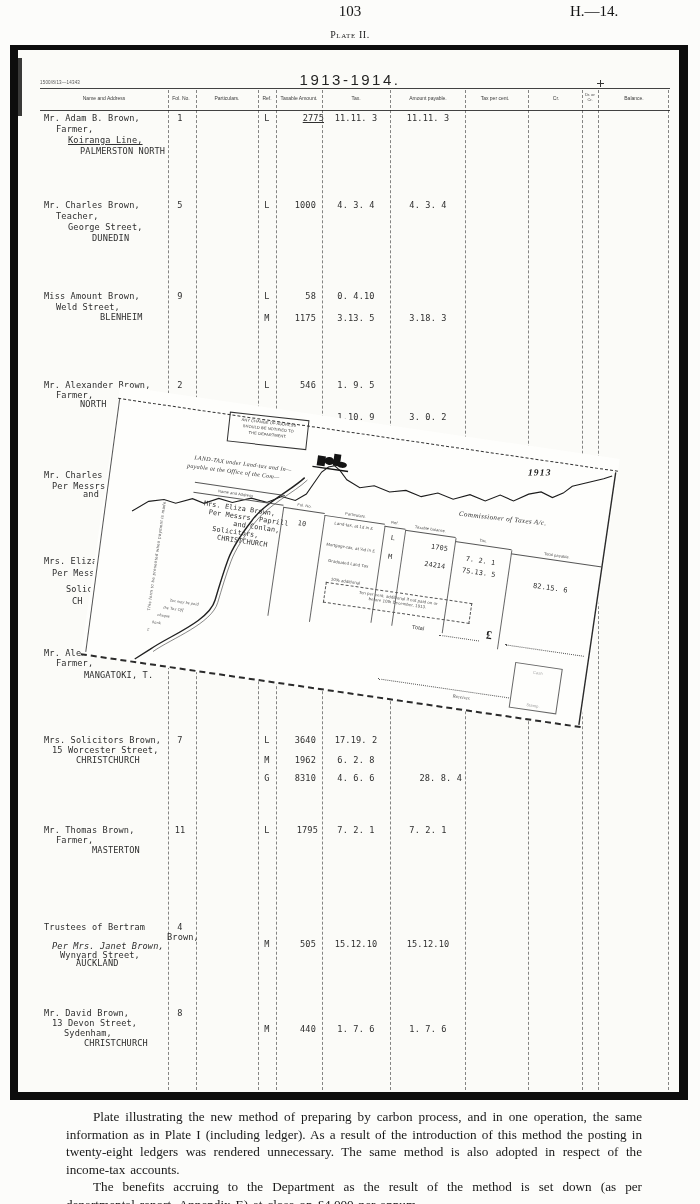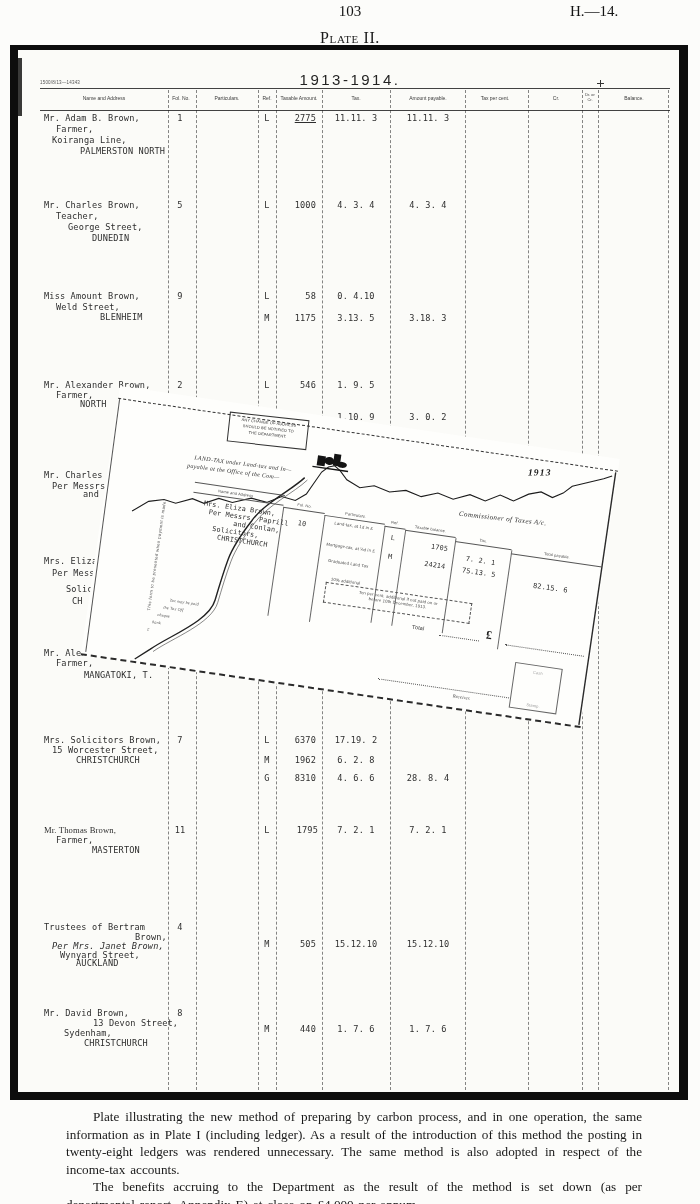--- a/index.html
+++ b/index.html
@@ -21,21 +21,21 @@
   .dotline{height:0;border-top:1px dotted #555;}
   #caption-block{left:66px;top:1108px;width:576px;font-size:13.2px;line-height:17.5px;color:#181818;word-spacing:1.6px;}
   #caption-block p{margin:0;text-align:justify;text-indent:27px;}
   .hdrlbl{position:absolute;font-family:"Liberation Sans",sans-serif;color:#3a3a3a;text-align:center;}
 </style>
 </head>
 <body>
 
 <div class="abs serif" style="left:330px;top:3px;width:40px;font-size:15px;text-align:center;color:#141414;">103</div>
 <div class="abs serif" style="left:570px;top:3px;width:80px;font-size:15px;color:#141414;">H.—14.</div>
-<div class="abs serif" style="left:300px;top:29px;width:100px;font-size:16px;text-align:center;font-variant:small-caps;letter-spacing:.6px;color:#1a1a1a;">Plate II.</div>
+<div class="abs serif" style="left:300px;top:29px;width:100px;font-size:10px;text-align:center;font-variant:small-caps;letter-spacing:.6px;color:#1a1a1a;">Plate II.</div>
 
 <div class="abs" id="plate-frame"></div>
 <div class="abs" style="left:18px;top:58px;width:4px;height:58px;background:#161616;opacity:.85;"></div>
 <div class="abs" style="left:597px;top:83px;width:7px;height:1px;background:#333;"></div>
 <div class="abs" style="left:600px;top:80px;width:1px;height:7px;background:#333;"></div>
 
 <div class="abs" style="left:160px;top:71px;width:380px;text-align:center;font-family:'Liberation Sans',sans-serif;font-size:15px;letter-spacing:2.5px;color:#242424;">1913-1914.</div>
 <div class="abs print" style="left:40px;top:80px;font-size:4.5px;color:#555;">1500/8/13—14343</div>
 
 <div class="abs hline" style="left:40px;top:88px;width:630px;"></div>
@@ -62,25 +62,25 @@
     <div class="abs vline" style="left: 465px; top: 90px; height: 1000px;"></div>
     <div class="abs vline" style="left: 528px; top: 90px; height: 1000px;"></div>
     <div class="abs vline" style="left: 582px; top: 90px; height: 1000px;"></div>
     <div class="abs vline" style="left: 598px; top: 90px; height: 1000px;"></div>
     <div class="abs vline" style="left: 668px; top: 90px; height: 1000px;"></div>
   </div>
 <div id="ledger-rows">
     <div>
       <div class="abs mono" style="left: 44px; top: 113px;">Mr. Adam B. Brown,</div>
       <div class="abs mono" style="left: 56px; top: 124px;">Farmer,</div>
-      <div class="abs mono" style="left: 52px; top: 135px;">Koiranga Line,</div>
+      <div class="abs mono" style="left: 68px; top: 135px; text-decoration: underline;">Koiranga Line,</div>
       <div class="abs mono" style="left: 80px; top: 146px;">PALMERSTON NORTH</div>
       <div class="abs mono ctr" style="left: 165px; top: 113px; width: 30px;">1</div>
       <div class="abs mono ctr" style="left: 260px; top: 113px; width: 14px;">L</div>
-      <div class="abs mono rt" style="left: 272px; top: 113px; width: 44px; text-decoration: underline;">2775</div>
+      <div class="abs mono rt" style="left: 280px; top: 113px; width: 44px; text-decoration: underline;">2775</div>
       <div class="abs mono ctr" style="left: 324px; top: 113px; width: 64px;">11.11. 3</div>
       <div class="abs mono ctr" style="left: 394px; top: 113px; width: 68px;">11.11. 3</div>
     </div>
     <div>
       <div class="abs mono" style="left: 44px; top: 200px;">Mr. Charles Brown,</div>
       <div class="abs mono" style="left: 56px; top: 211px;">Teacher,</div>
       <div class="abs mono" style="left: 68px; top: 222px;">George Street,</div>
       <div class="abs mono" style="left: 92px; top: 233px;">DUNEDIN</div>
       <div class="abs mono ctr" style="left: 165px; top: 200px; width: 30px;">5</div>
       <div class="abs mono ctr" style="left: 260px; top: 200px; width: 14px;">L</div>
@@ -127,55 +127,55 @@
       <div class="abs mono" style="left: 44px; top: 648px;">Mr. Alex</div>
       <div class="abs mono" style="left: 56px; top: 658px;">Farmer,</div>
       <div class="abs mono" style="left: 84px; top: 670px;">MANGATOKI, T.</div>
     </div>
     <div>
       <div class="abs mono" style="left: 44px; top: 735px;">Mrs. Solicitors Brown,</div>
       <div class="abs mono" style="left: 52px; top: 745px;">15 Worcester Street,</div>
       <div class="abs mono" style="left: 76px; top: 755px;">CHRISTCHURCH</div>
       <div class="abs mono ctr" style="left: 165px; top: 735px; width: 30px;">7</div>
       <div class="abs mono ctr" style="left: 260px; top: 735px; width: 14px;">L</div>
-      <div class="abs mono rt" style="left: 272px; top: 735px; width: 44px;">6370</div>
+      <div class="abs mono rt" style="left: 272px; top: 735px; width: 44px;">3640</div>
       <div class="abs mono ctr" style="left: 324px; top: 735px; width: 64px;">17.19. 2</div>
       <div class="abs mono ctr" style="left: 260px; top: 755px; width: 14px;">M</div>
       <div class="abs mono rt" style="left: 272px; top: 755px; width: 44px;">1962</div>
       <div class="abs mono ctr" style="left: 324px; top: 755px; width: 64px;">6. 2. 8</div>
       <div class="abs mono ctr" style="left: 260px; top: 773px; width: 14px;">G</div>
       <div class="abs mono rt" style="left: 272px; top: 773px; width: 44px;">8310</div>
       <div class="abs mono ctr" style="left: 324px; top: 773px; width: 64px;">4. 6. 6</div>
-      <div class="abs mono ctr" style="left: 394px; top: 773px; width: 68px;">28. 8. 4</div>
-    </div>
-    <div>
-      <div class="abs mono" style="left: 44px; top: 825px; font-family: Liberation Serif, serif;">Mr. Thomas Brown,</div>
+      <div class="abs mono ctr" style="left: 394px; top: 773px; width: 68px; text-align: right;">28. 8. 4</div>
+    </div>
+    <div>
+      <div class="abs mono" style="left: 44px; top: 825px;">Mr. Thomas Brown,</div>
       <div class="abs mono" style="left: 56px; top: 835px;">Farmer,</div>
       <div class="abs mono" style="left: 92px; top: 845px;">MASTERTON</div>
       <div class="abs mono ctr" style="left: 165px; top: 825px; width: 30px;">11</div>
       <div class="abs mono ctr" style="left: 260px; top: 825px; width: 14px;">L</div>
       <div class="abs mono rt" style="left: 274px; top: 825px; width: 44px;">1795</div>
       <div class="abs mono ctr" style="left: 324px; top: 825px; width: 64px;">7. 2. 1</div>
       <div class="abs mono ctr" style="left: 394px; top: 825px; width: 68px;">7. 2. 1</div>
     </div>
     <div>
       <div class="abs mono" style="left: 44px; top: 922px;">Trustees of Bertram</div>
-      <div class="abs mono" style="left: 99px; top: 932px; padding-left: 36px;">Brown,</div>
+      <div class="abs mono" style="left: 131px; top: 932px; padding-left: 36px;">Brown,</div>
       <div class="abs mono" style="left: 52px; top: 941px; font-style: italic;">Per Mrs. Janet Brown,</div>
       <div class="abs mono" style="left: 60px; top: 950px;">Wynyard Street,</div>
       <div class="abs mono" style="left: 76px; top: 958px;">AUCKLAND</div>
       <div class="abs mono ctr" style="left: 165px; top: 922px; width: 30px;">4</div>
       <div class="abs mono ctr" style="left: 260px; top: 939px; width: 14px;">M</div>
       <div class="abs mono rt" style="left: 272px; top: 939px; width: 44px;">505</div>
       <div class="abs mono ctr" style="left: 324px; top: 939px; width: 64px;">15.12.10</div>
       <div class="abs mono ctr" style="left: 394px; top: 939px; width: 68px;">15.12.10</div>
     </div>
     <div>
       <div class="abs mono" style="left: 44px; top: 1008px;">Mr. David Brown,</div>
-      <div class="abs mono" style="left: 52px; top: 1018px; margin-left: 41px;">13 Devon Street,</div>
+      <div class="abs mono" style="left: 52px; top: 1018px;">13 Devon Street,</div>
       <div class="abs mono" style="left: 64px; top: 1028px;">Sydenham,</div>
       <div class="abs mono" style="left: 84px; top: 1038px;">CHRISTCHURCH</div>
       <div class="abs mono ctr" style="left: 165px; top: 1008px; width: 30px;">8</div>
       <div class="abs mono ctr" style="left: 260px; top: 1024px; width: 14px;">M</div>
       <div class="abs mono rt" style="left: 272px; top: 1024px; width: 44px;">440</div>
       <div class="abs mono ctr" style="left: 324px; top: 1024px; width: 64px;">1. 7. 6</div>
       <div class="abs mono ctr" style="left: 394px; top: 1024px; width: 68px;">1. 7. 6</div>
     </div>
   </div>
 

